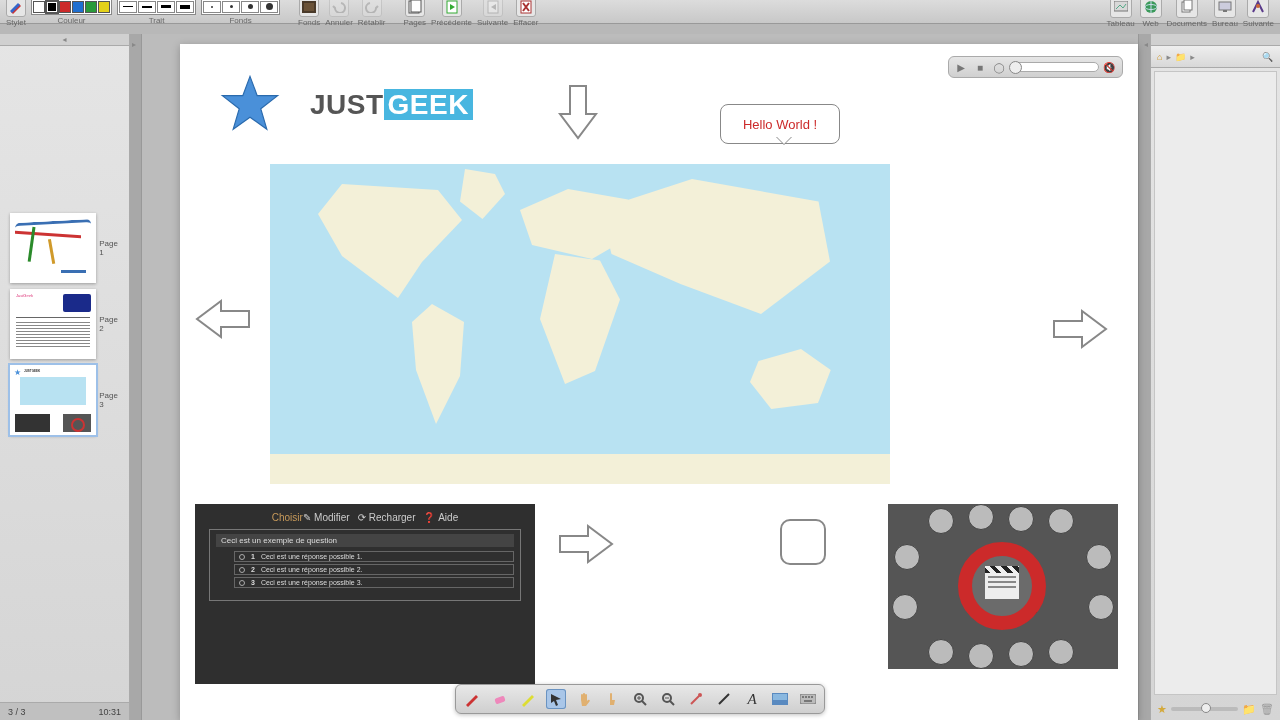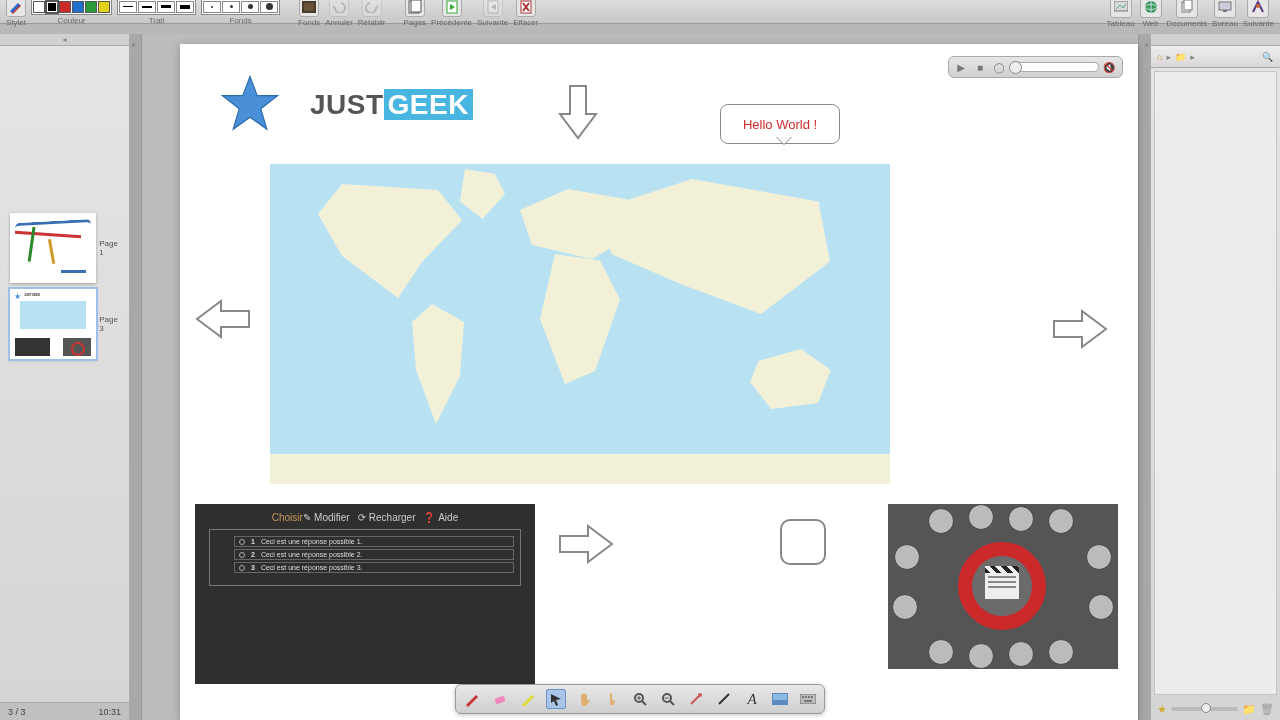--- a/index.html
+++ b/index.html
@@ -325,20 +325,29 @@
       <div class="thumb">
         <div class="page">
             <div class="t1a"></div>
             <div class="t1b"></div>
             <div class="t1c"></div>
             <div class="t1d"></div>
             <div class="t1e"></div>
           </div>
         <div class="caption">Page 1</div>
       </div>
+      <div class="thumb">
+        <div class="page">
+            <div class="t2a">JustGeek</div>
+            <div class="t2b"></div>
+            <div class="t2c"></div>
+            <div class="t2d"></div>
+          </div>
+        <div class="caption">Page 2</div>
+      </div>
       <div class="thumb cur">
         <div class="page">
             <div class="t3star">★</div>
             <div class="t3txt">JUSTGEEK</div>
             <div class="t3map"></div>
             <div class="t3q"></div>
             <div class="t3i"></div>
           </div>
         <div class="caption">Page 3</div>
       </div>
@@ -419,20 +428,21 @@
       <div class="quiz">
         <div class="quiz-top">
           <span>Choisir</span>
           <span class="acts">
             <span>✎ <span>Modifier</span></span>
             <span>⟳ <span>Recharger</span></span>
             <span>❓ <span>Aide</span></span>
           </span>
         </div>
         <div class="quiz-box">
+          <div class="quiz-q">Ceci est un exemple de question</div>
           <div class="quiz-a">
               <span class="rb"></span>
               <b>1</b>
               <span>Ceci est une réponse possible 1.</span>
             </div>
           <div class="quiz-a">
               <span class="rb"></span>
               <b>2</b>
               <span>Ceci est une réponse possible 2.</span>
             </div>

